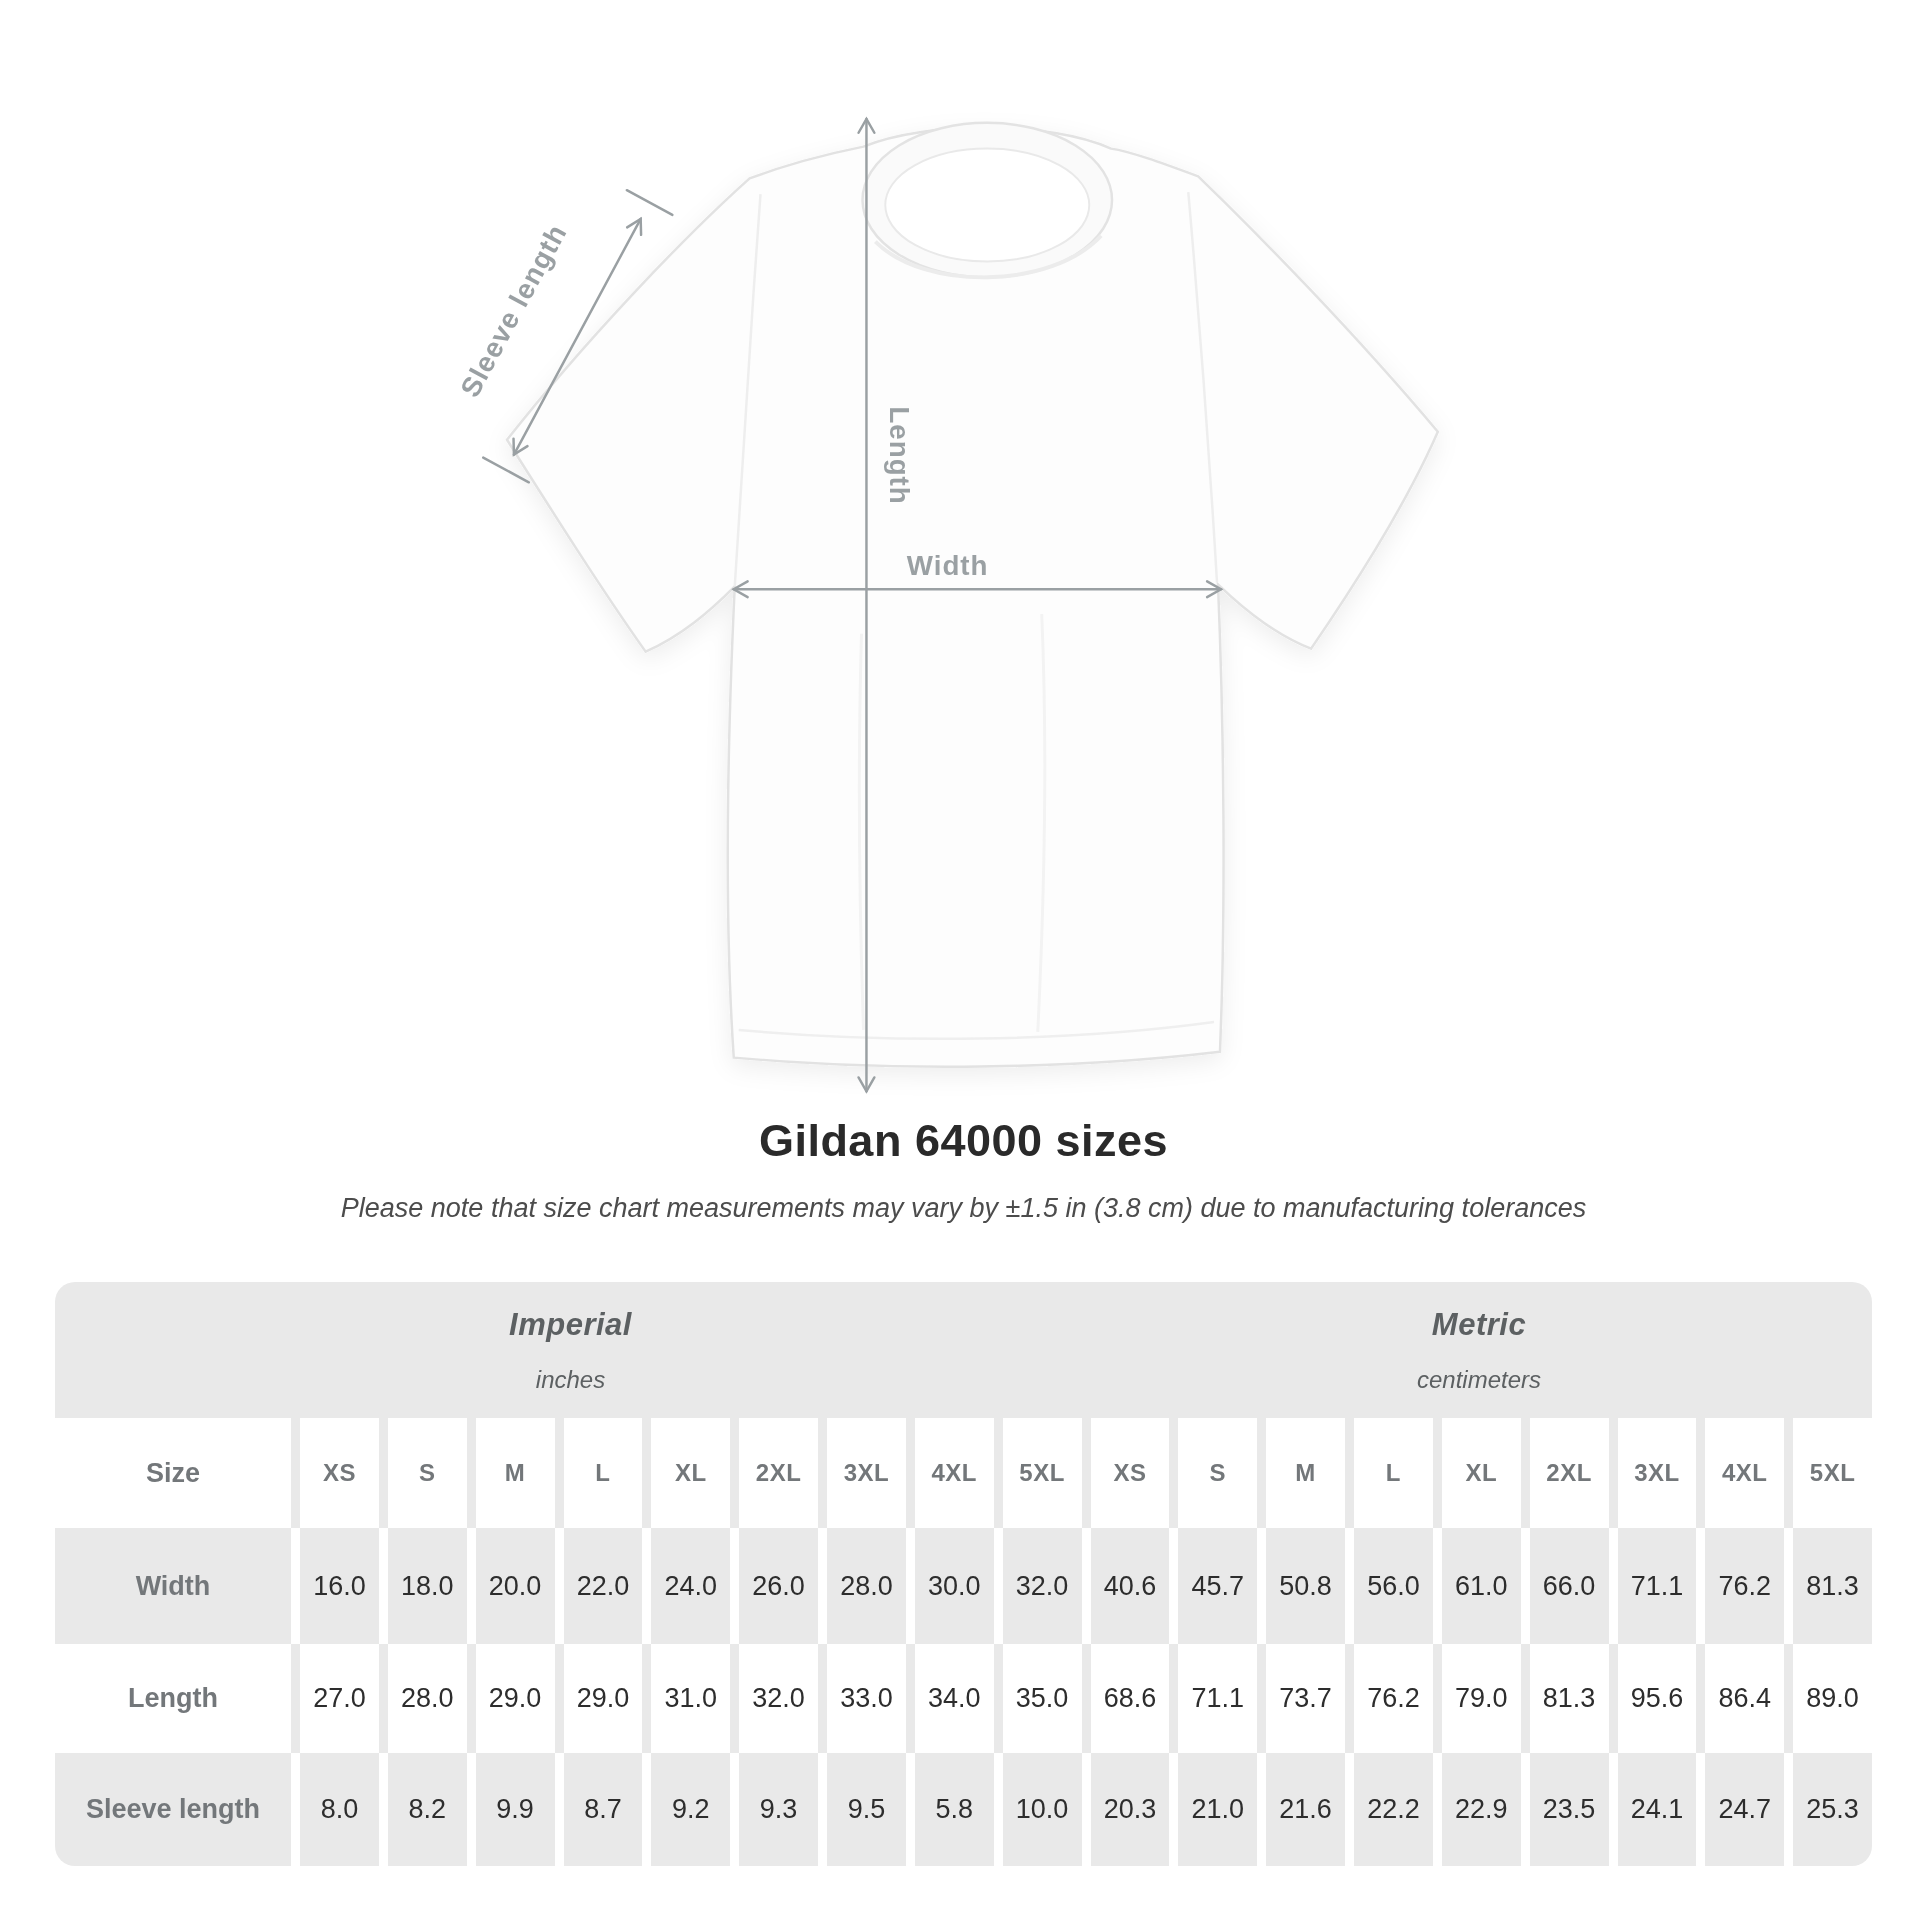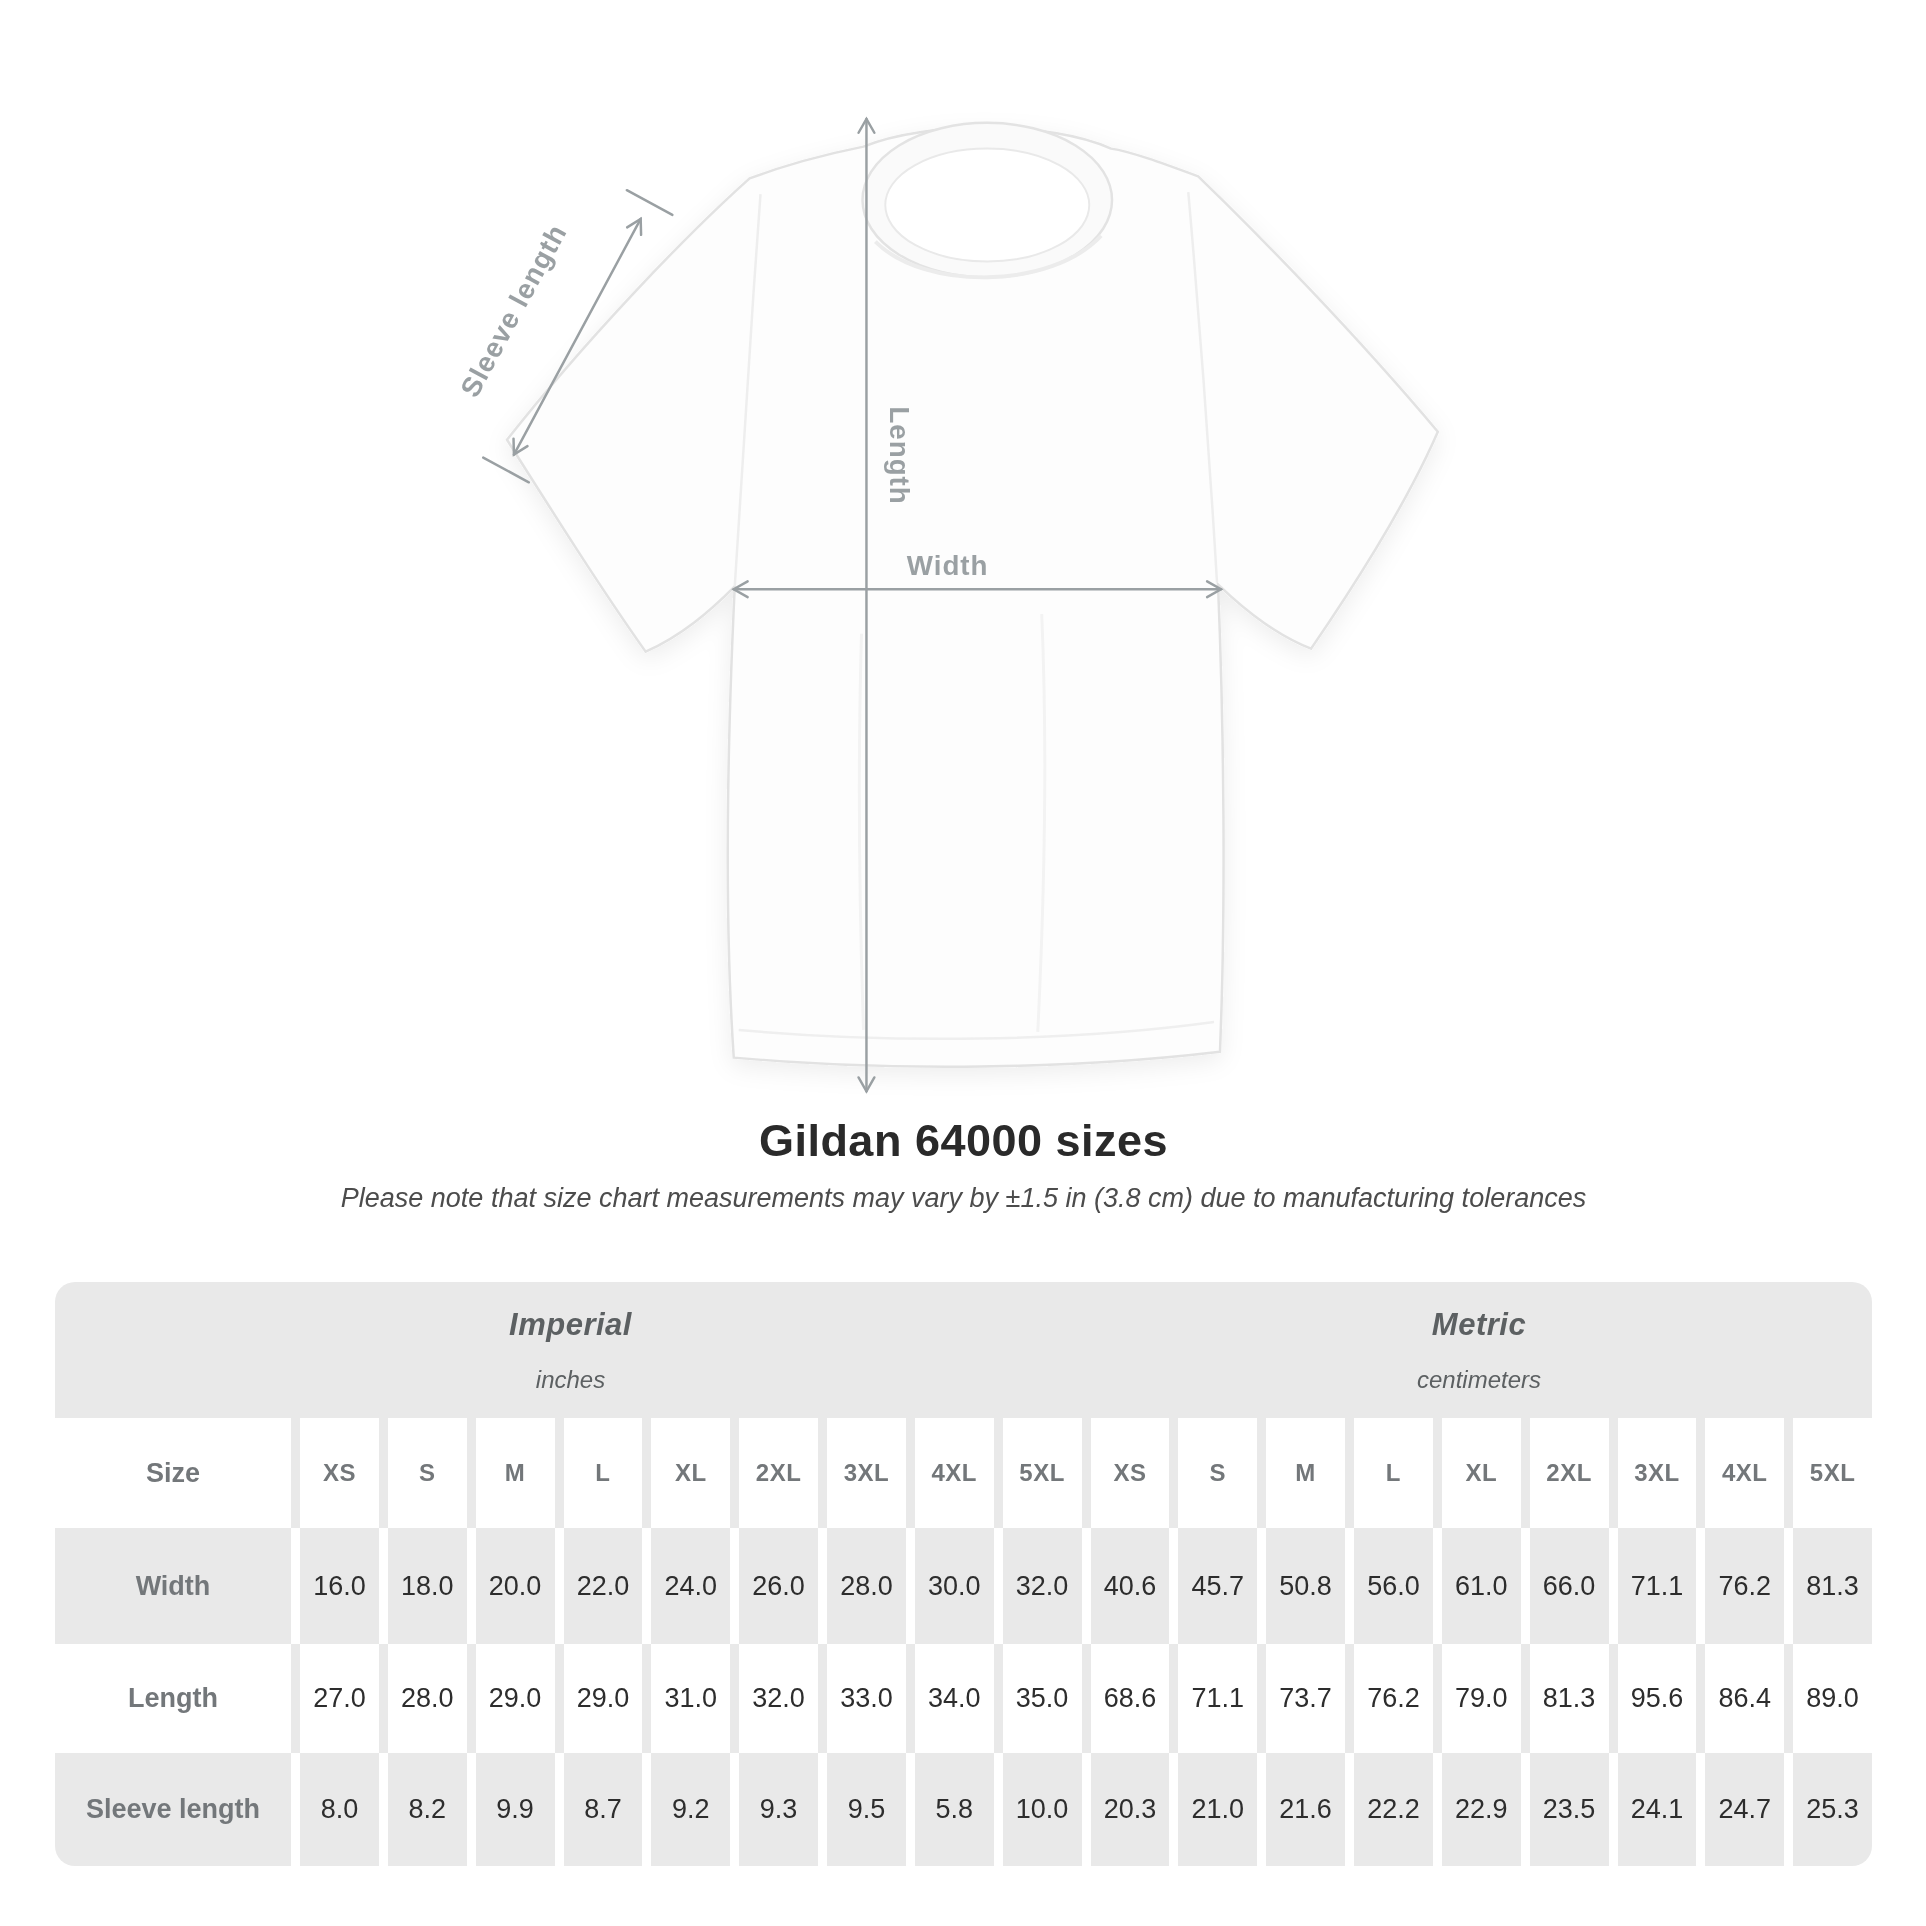--- a/index.html
+++ b/index.html
@@ -6,21 +6,21 @@
   .stage{
     position:relative;width:1927px;height:1927px;background:#ffffff;overflow:hidden;
     font-family:"Liberation Sans","DejaVu Sans",sans-serif;
   }
   
   .figure-svg{position:absolute;left:0;top:0;}
   .dim-label{font-family:"Liberation Sans","DejaVu Sans",sans-serif;font-weight:700;font-size:28px;fill:#9aa0a3;letter-spacing:1px;}
   
   .caption{position:absolute;left:0;top:1115px;width:100%;text-align:center;}
   .caption .title{font-size:45px;font-weight:700;color:#2a2a2a;letter-spacing:0.5px;}
-  .caption .subtitle{margin-top:16px;font-size:27px;font-style:italic;color:#4c4c4c;}
+  .caption .subtitle{margin-top:26px;font-size:27px;font-style:italic;color:#4c4c4c;}
   
   .size-table{position:absolute;left:55px;top:1282px;width:1817px;}
   .band{
     display:grid;grid-template-columns:1031px 1fr;height:136px;
     background:#e9e9e9;border-radius:20px 20px 0 0;overflow:hidden;
   }
   .band-group{display:flex;flex-direction:column;align-items:center;justify-content:center;gap:23px;}
   .band-title{font-size:31px;font-weight:700;font-style:italic;color:#5c6062;letter-spacing:0.5px;}
   .band-unit{font-size:24px;font-style:italic;color:#5c6062;}
   .row{display:grid;grid-template-columns:236px repeat(18,1fr);column-gap:9px;}

